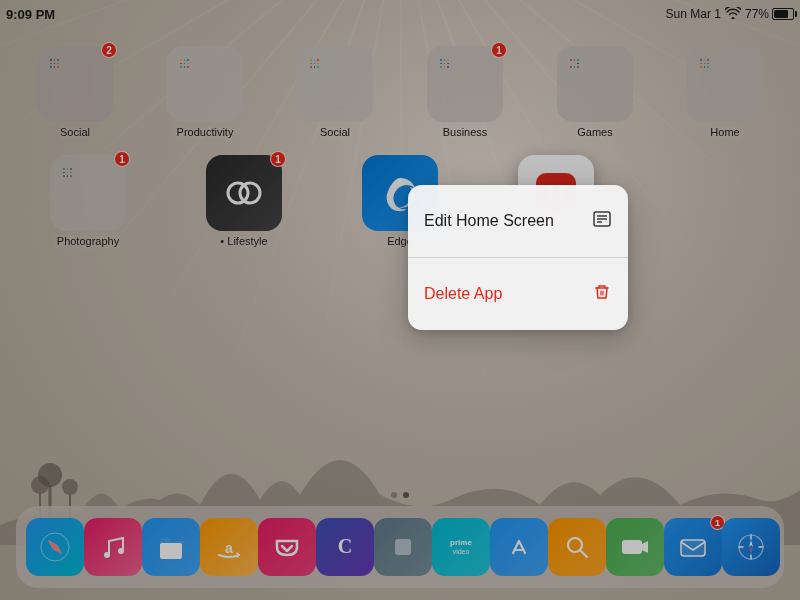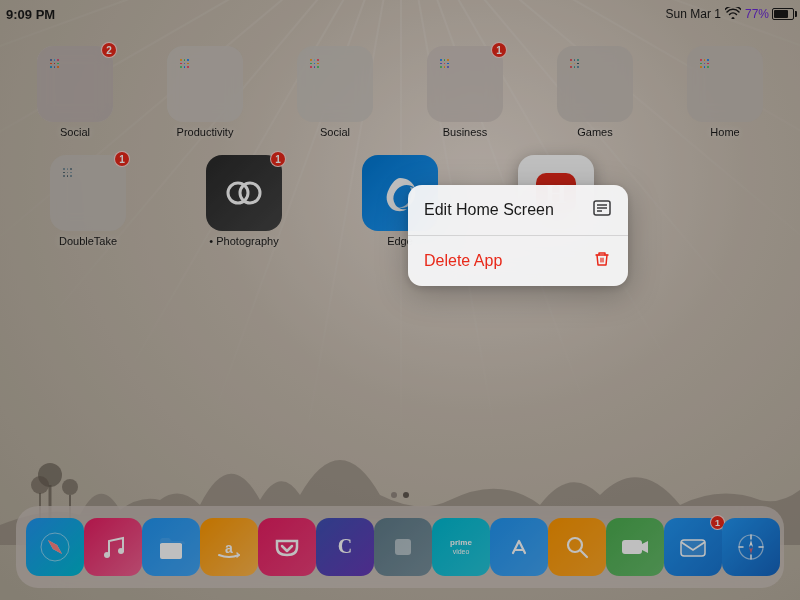--- a/index.html
+++ b/index.html
@@ -73,21 +73,21 @@
     }
 
     .battery-container {
       display: flex;
       align-items: center;
       gap: 3px;
     }
 
     .battery-pct {
       font-size: 12px;
-      color: #6d28d9;
+      color: #0f172a;
     }
 
     .battery-icon {
       width: 22px;
       height: 12px;
       border: 1.5px solid #1a1a1a;
       border-radius: 2px;
       position: relative;
       display: flex;
       align-items: center;
@@ -194,21 +194,21 @@
       box-shadow: 0 8px 32px rgba(0,0,0,0.25), 0 2px 8px rgba(0,0,0,0.15);
       overflow: hidden;
       z-index: 200;
       backdrop-filter: blur(20px);
     }
 
     .context-menu-item {
       display: flex;
       align-items: center;
       justify-content: space-between;
-      padding: 13px 16px;
+      padding: 24px 16px;
       cursor: pointer;
       border-bottom: 0.5px solid rgba(0,0,0,0.12);
     }
 
     .context-menu-item:last-child {
       border-bottom: none;
     }
 
     .context-item-label {
       font-size: 16px;
@@ -511,32 +511,32 @@
           <div class="mg-cell" style="background:#455a64;border-radius:3px;"></div>
           <div class="mg-cell" style="background:#607d8b;border-radius:3px;"></div>
           <div class="mg-cell" style="background:#78909c;border-radius:3px;"></div>
           <div class="mg-cell" style="background:#546e7a;border-radius:3px;"></div>
           <div class="mg-cell" style="background:#455a64;border-radius:3px;"></div>
           <div class="mg-cell" style="background:#607d8b;border-radius:3px;"></div>
         </div>
       </div>
       <span class="badge">1</span>
     </div>
-    <span class="app-label">DoubleTake</span>
+    <span class="app-label">Photography</span>
   </div>
 
   <div class="app-icon-wrap">
     <div class="app-icon doubletake-bg" style="border-radius:16px;">
       <svg width="44" height="44" viewBox="0 0 44 44">
         <circle cx="16" cy="22" r="10" fill="none" stroke="#fff" stroke-width="3"></circle>
         <circle cx="28" cy="22" r="10" fill="none" stroke="#fff" stroke-width="3"></circle>
       </svg>
       <span class="badge" style="top:-4px;right:-4px;">1</span>
     </div>
-    <span class="app-label">• Photography</span>
+    <span class="app-label">• Lifestyle</span>
   </div>
 
   <div class="app-icon-wrap">
     <div class="app-icon edge-bg" style="border-radius:16px;">
       <svg width="46" height="46" viewBox="0 0 46 46">
         <path d="M23 8 C30 8 36 12 38 18 C34 15 29 14 25 16 C18 19 14 27 18 34 C20 38 25 40 30 39 C26 42 20 42 15 39 C9 34 8 26 12 19 C15 13 19 8 23 8Z" fill="white"></path>
         <path d="M38 20 C39 24 38 30 34 34 C30 38 24 39 20 37 C23 38 27 37 30 34 C35 29 36 22 33 17 C35 17 37 18 38 20Z" fill="rgba(255,255,255,0.8)"></path>
       </svg>
     </div>
     <span class="app-label">Edge</span>

